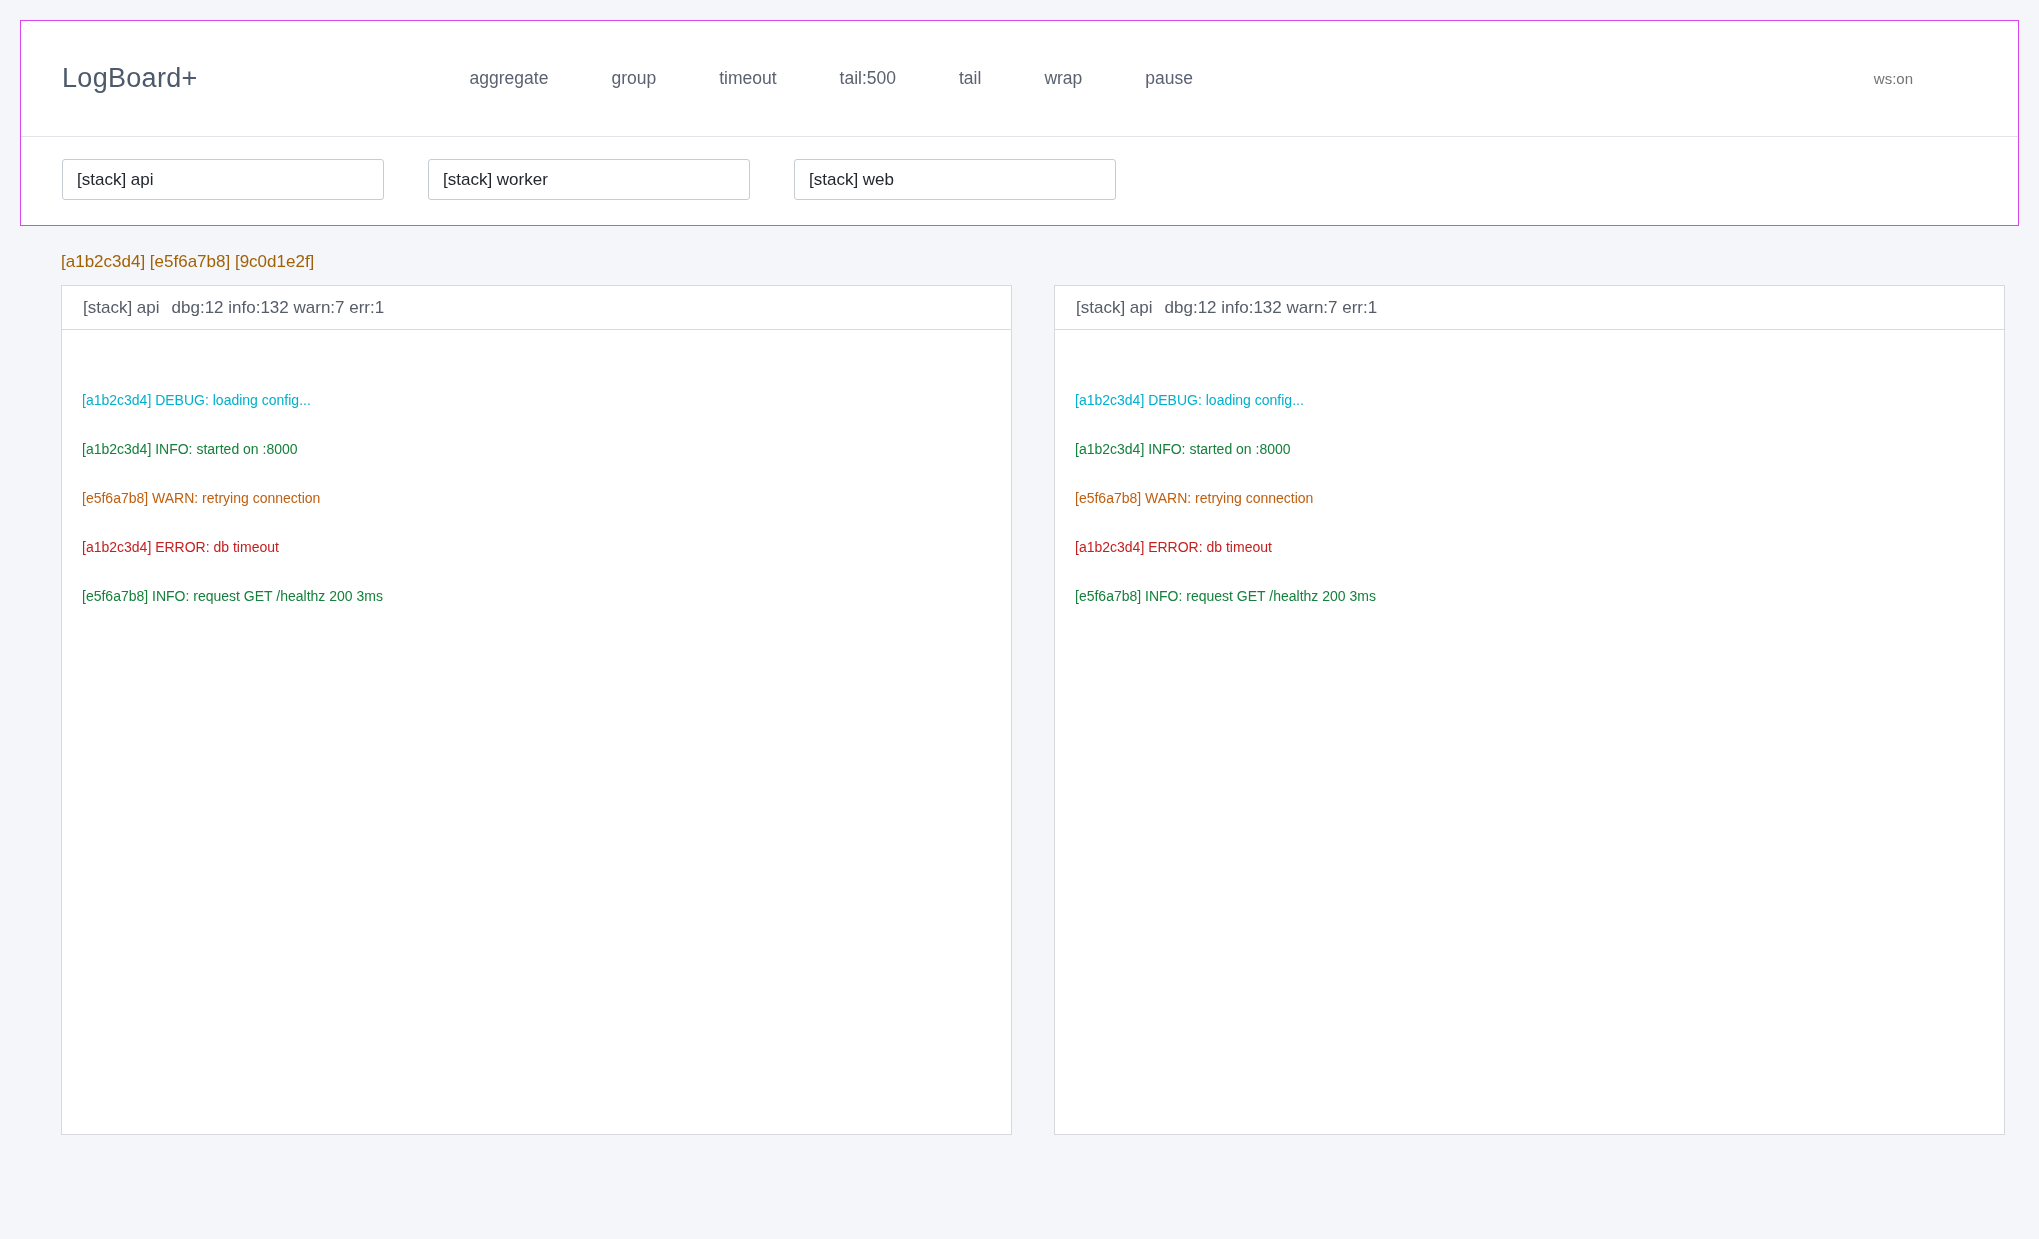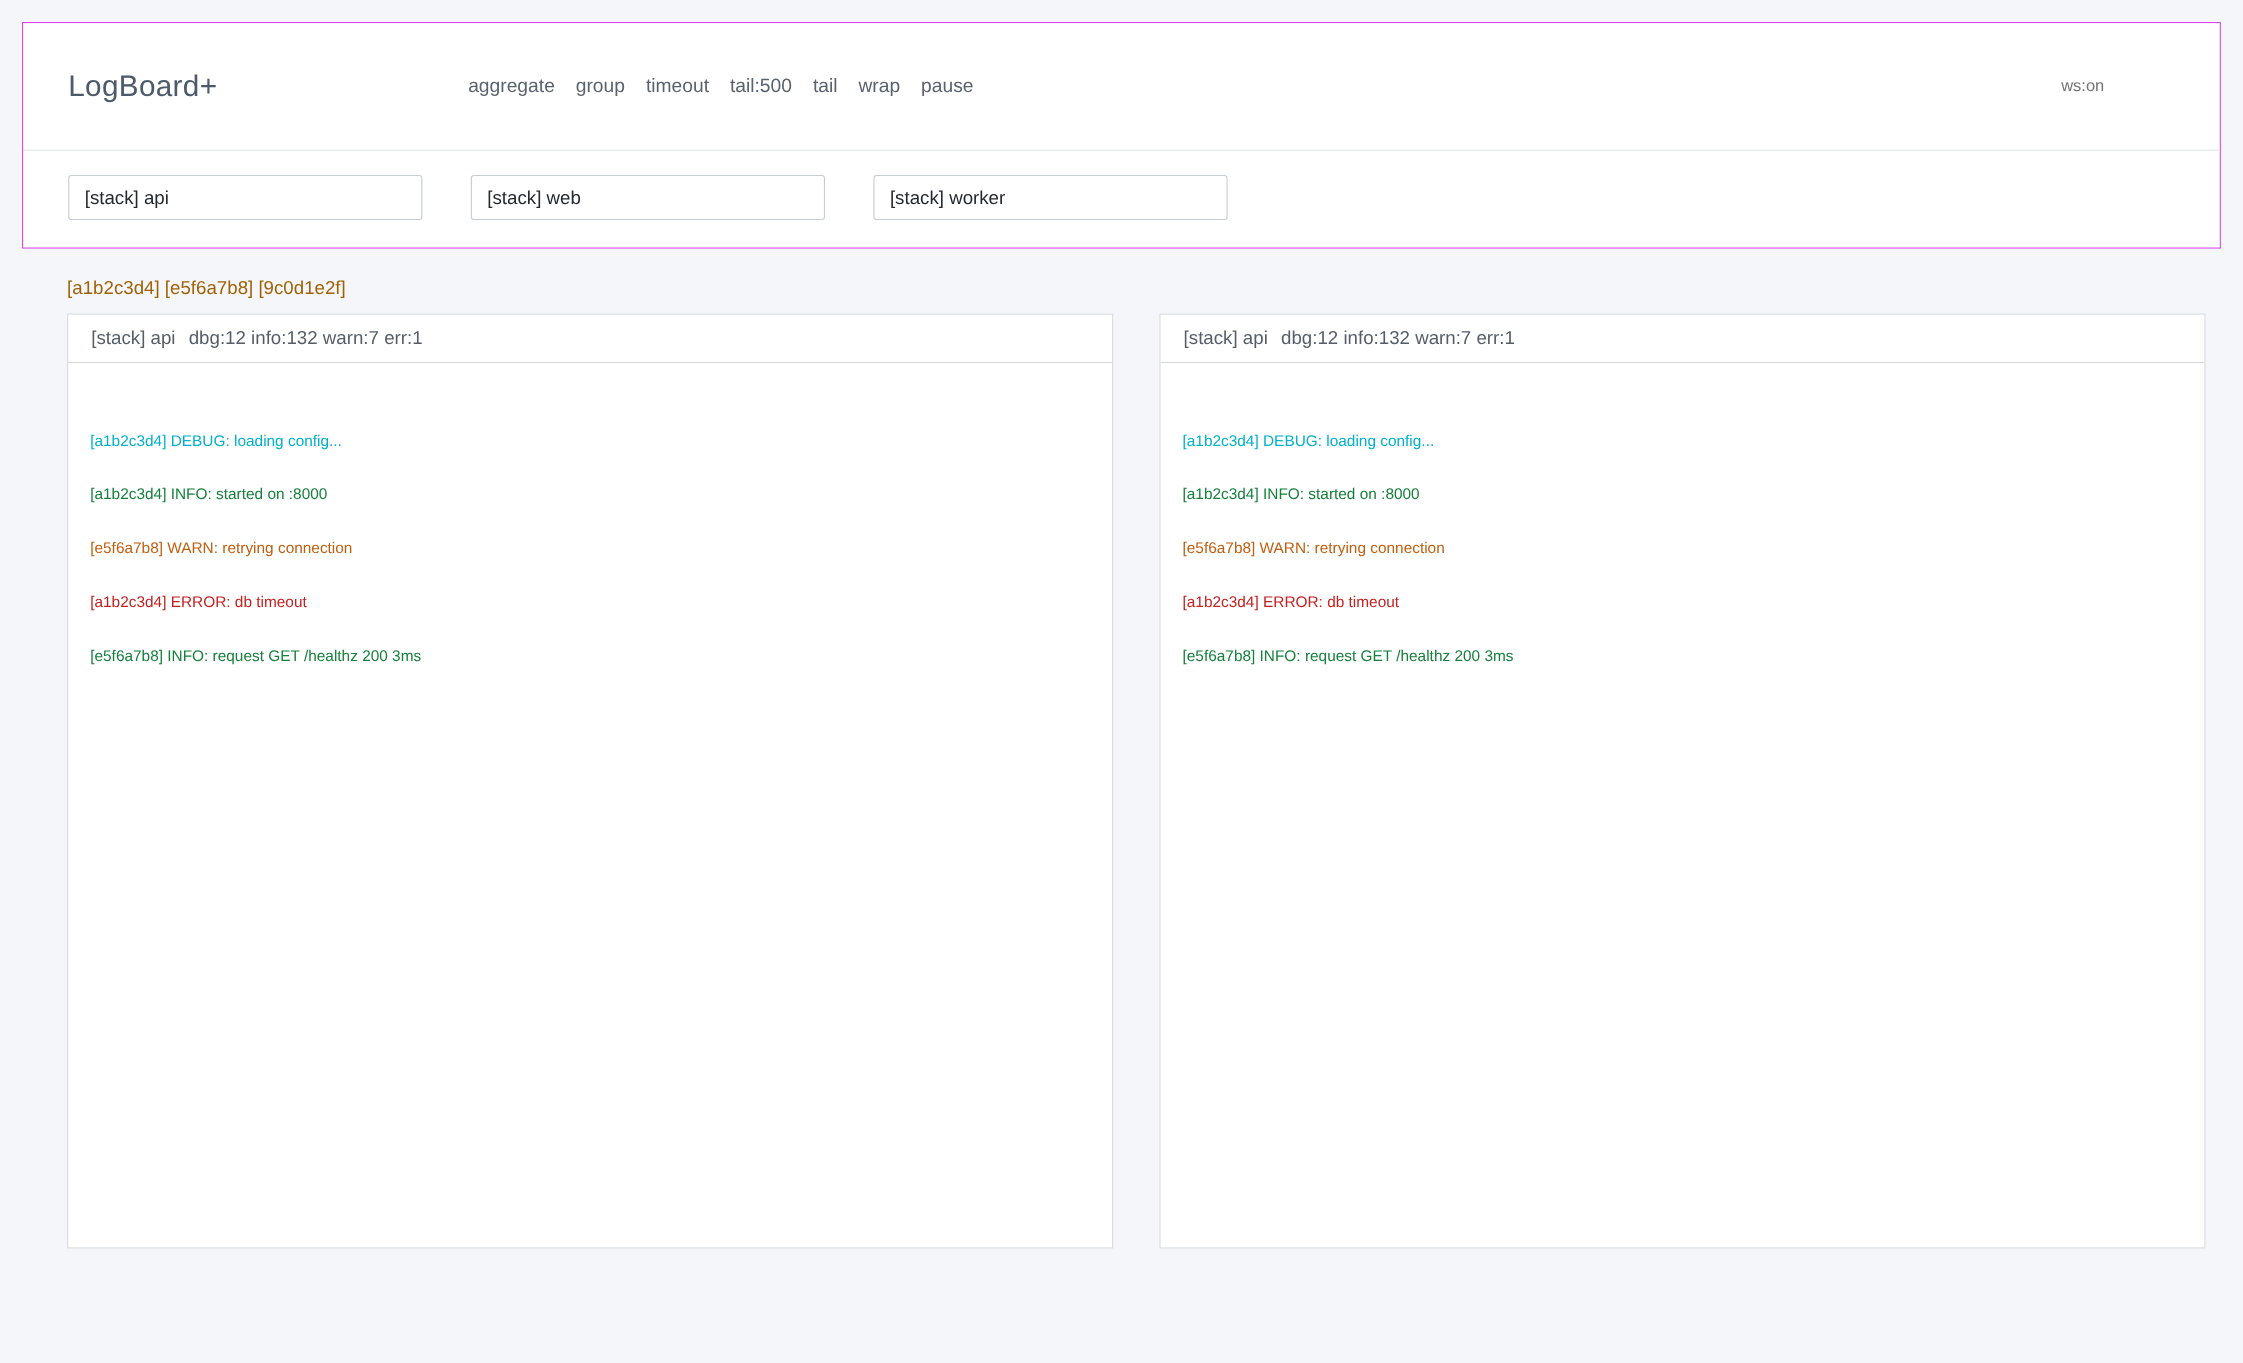--- a/index.html
+++ b/index.html
@@ -31,21 +31,21 @@
     font-weight: 400;
     letter-spacing: 0.3px;
   }
   .menu {
     display: flex;
     gap: 19px;
     margin-left: 228px;
     font-size: 17.5px;
     color: #5a6270;
   }
-  .menu span { cursor: pointer; }
+  .menu span { cursor: pointer; margin-left: 44px; }
   .ws-status {
     margin-left: auto;
     margin-right: 64px;
     font-size: 15px;
     color: #737373;
   }
   .filter-row {
     display: flex;
     gap: 44px;
     padding: 22px 41px 25px 41px;
@@ -124,22 +124,22 @@
         <span>timeout</span>
         <span>tail:500</span>
         <span>tail</span>
         <span>wrap</span>
         <span>pause</span>
       </div>
       <div class="ws-status">ws:on</div>
     </div>
     <div class="filter-row">
       <input type="text" value="[stack] api" style="">
+      <input type="text" value="[stack] worker" style="">
       <input type="text" value="[stack] web" style="">
-      <input type="text" value="[stack] worker" style="">
     </div>
   </div>
 
   <div class="trace-line">[a1b2c3d4] [e5f6a7b8] [9c0d1e2f]</div>
 
   <div class="panels">
 
     <div class="panel">
       <div class="panel-header">
         <span>[stack] api</span>

